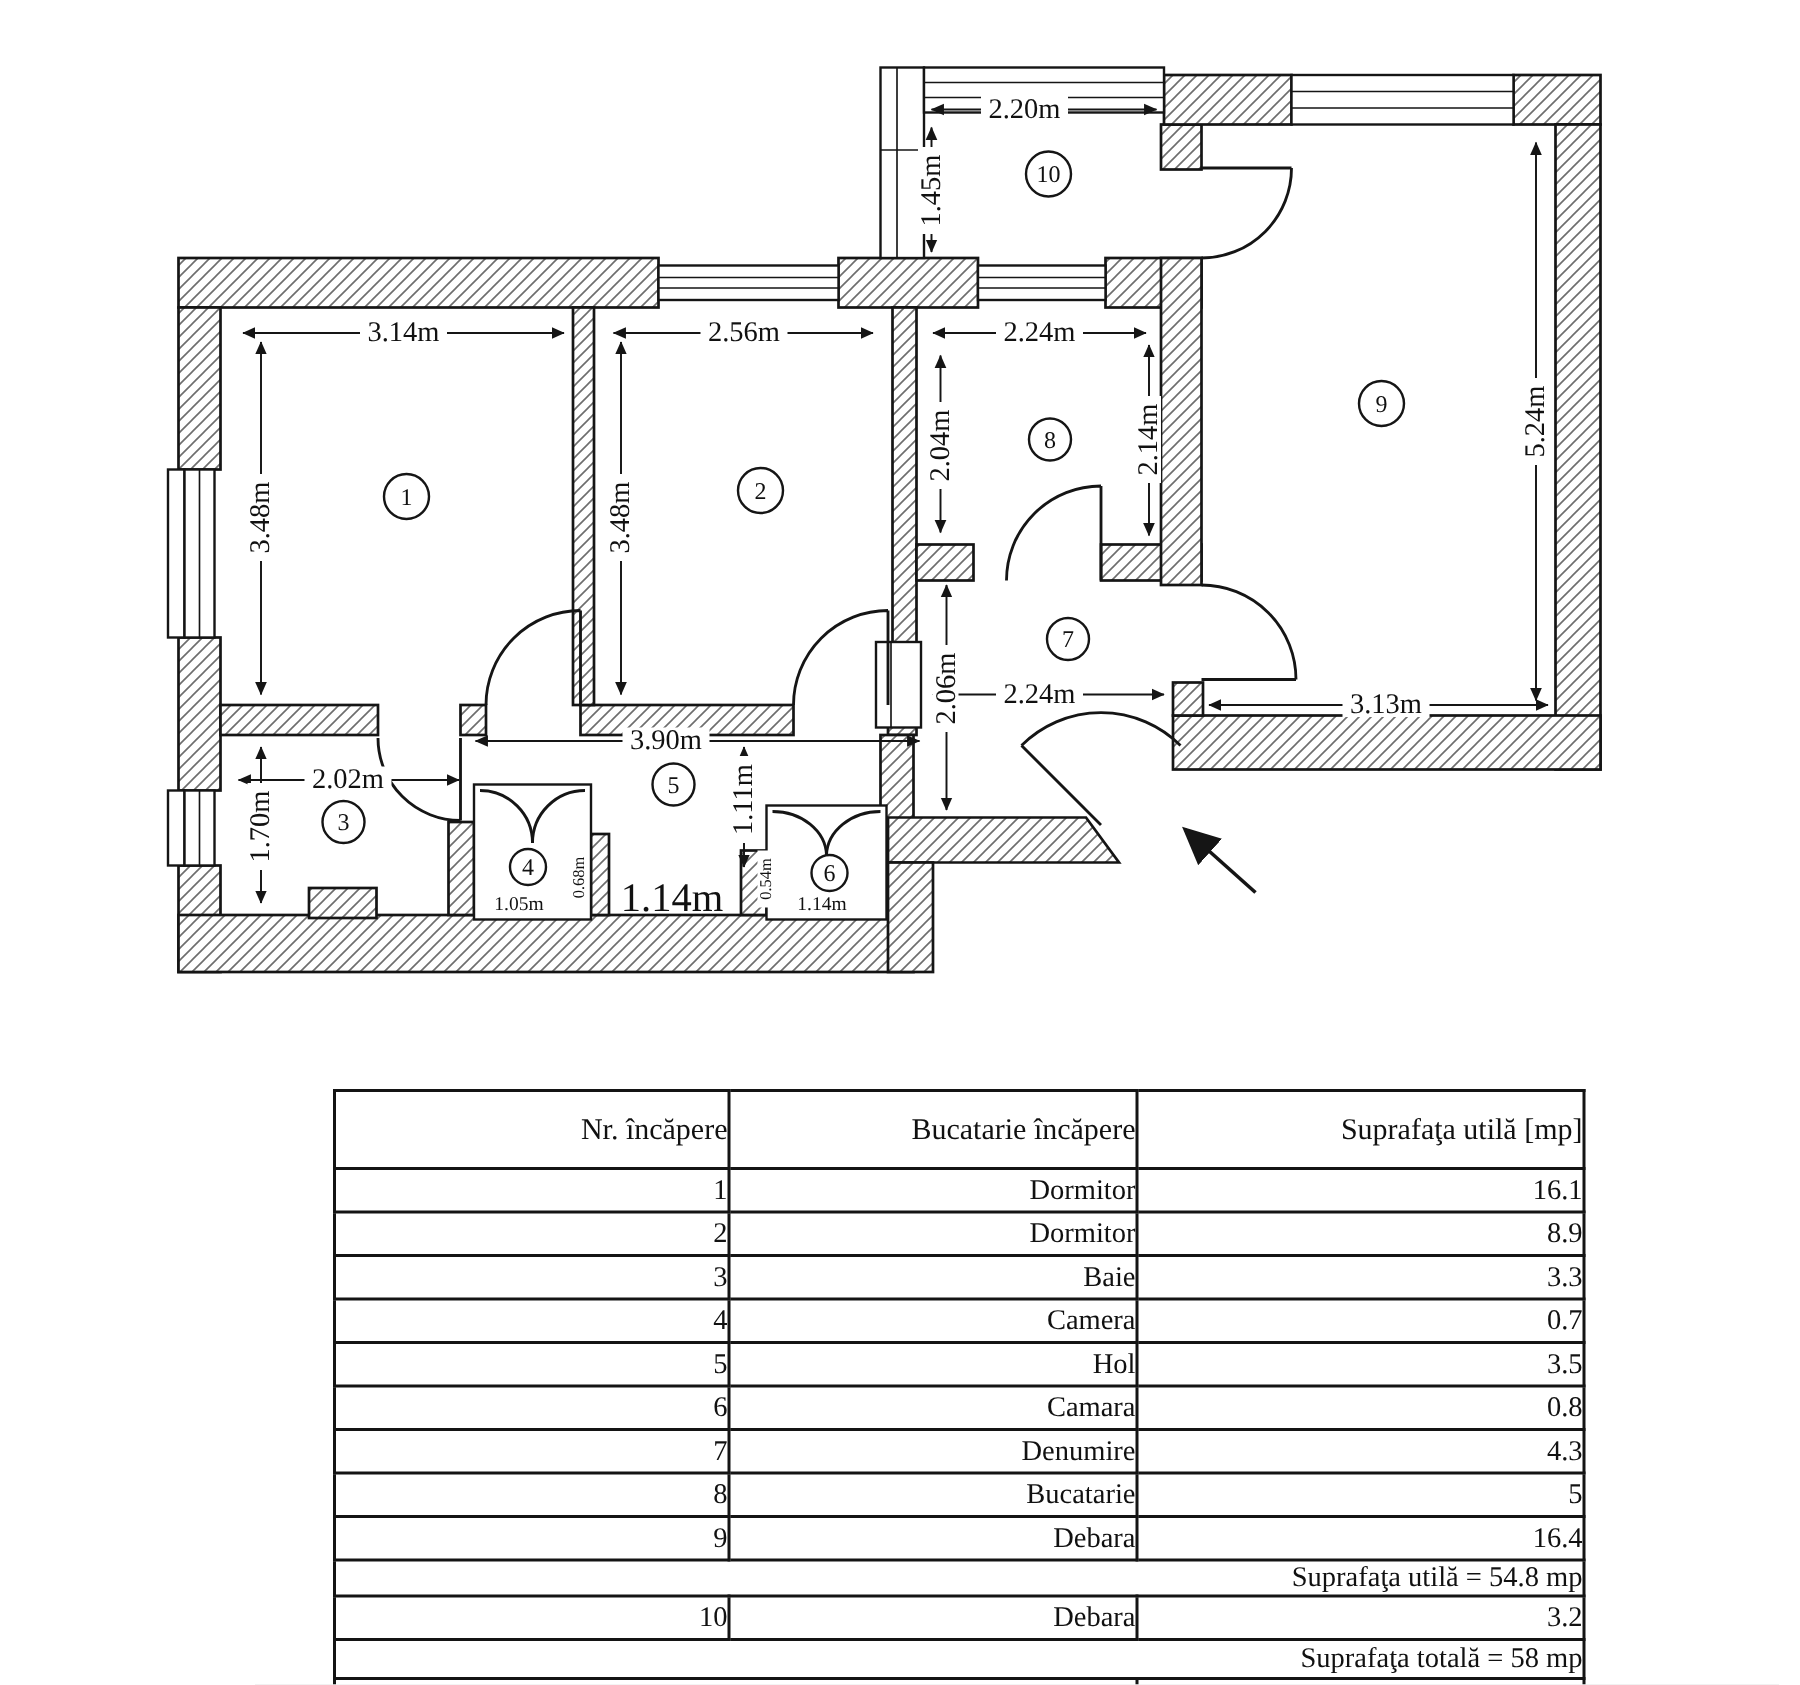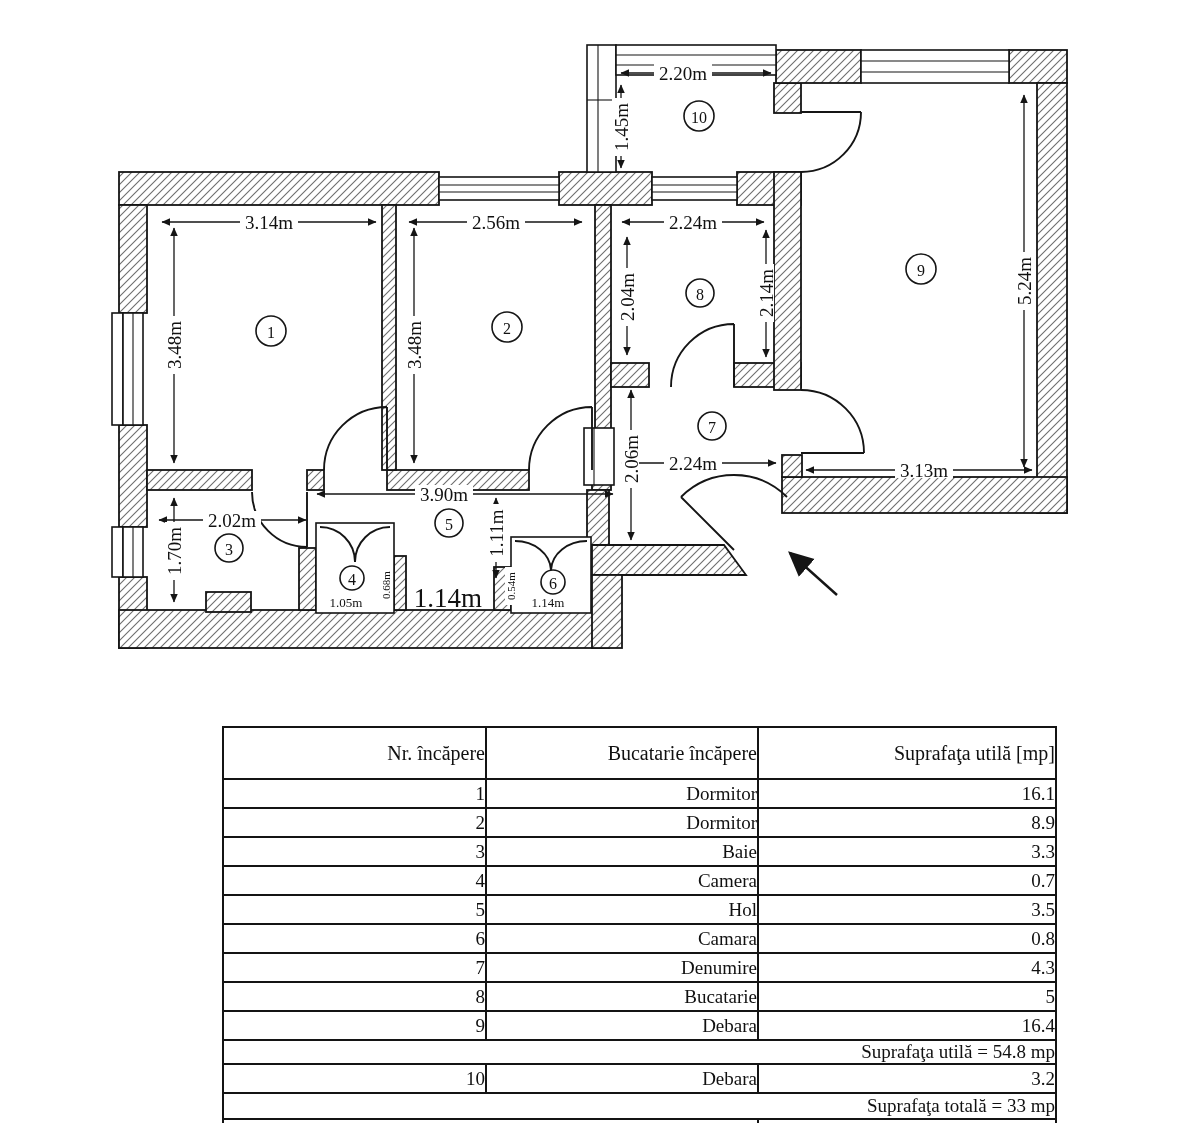--- a/index.html
+++ b/index.html
@@ -346,21 +346,21 @@
   </tr>
   <tr class="mrow1">
     <td colspan="3">Suprafaţa utilă = 54.8 mp</td>
   </tr>
   <tr class="drow">
     <td>10</td>
     <td>Debara</td>
     <td>3.2</td>
   </tr>
   <tr class="mrow2">
-    <td colspan="3">Suprafaţa totală = 33 mp</td>
+    <td colspan="3">Suprafaţa totală = 58 mp</td>
   </tr>
   <tr class="prow">
     <td colspan="2"></td>
     <td></td>
   </tr>
 </tbody>
     </table>
 
 </div>
 

